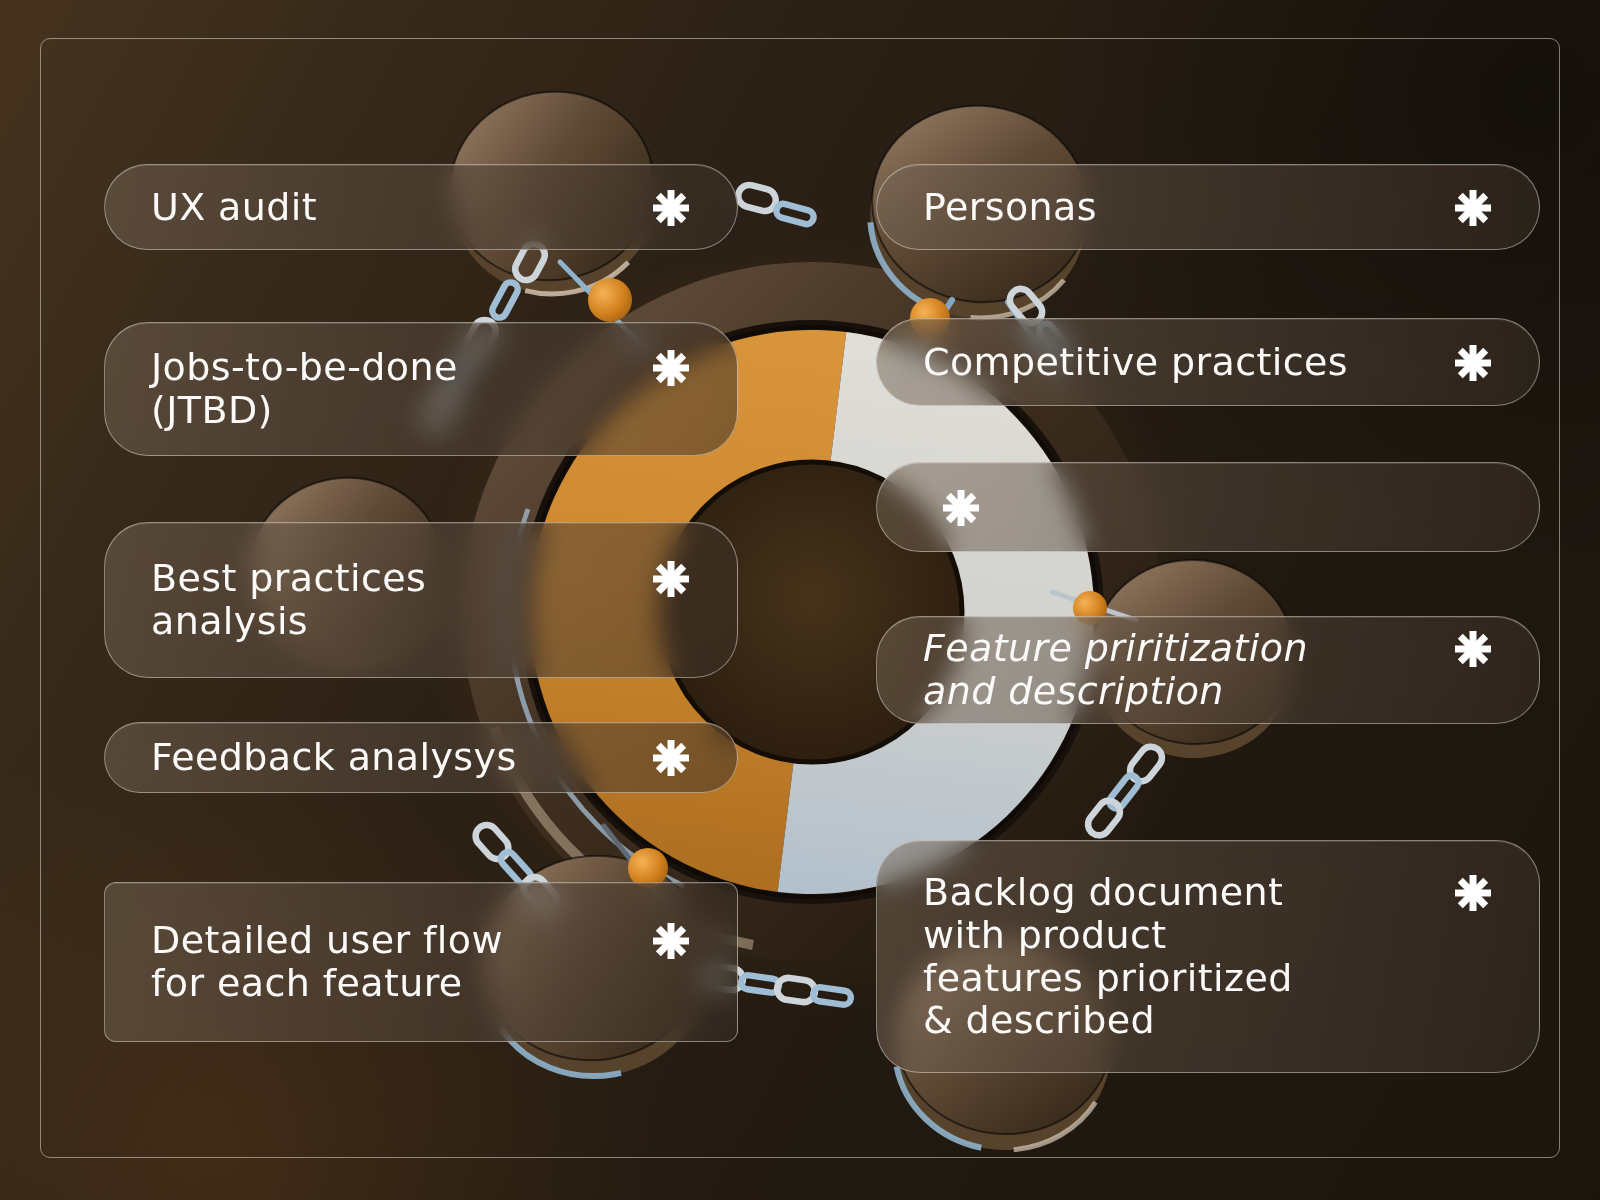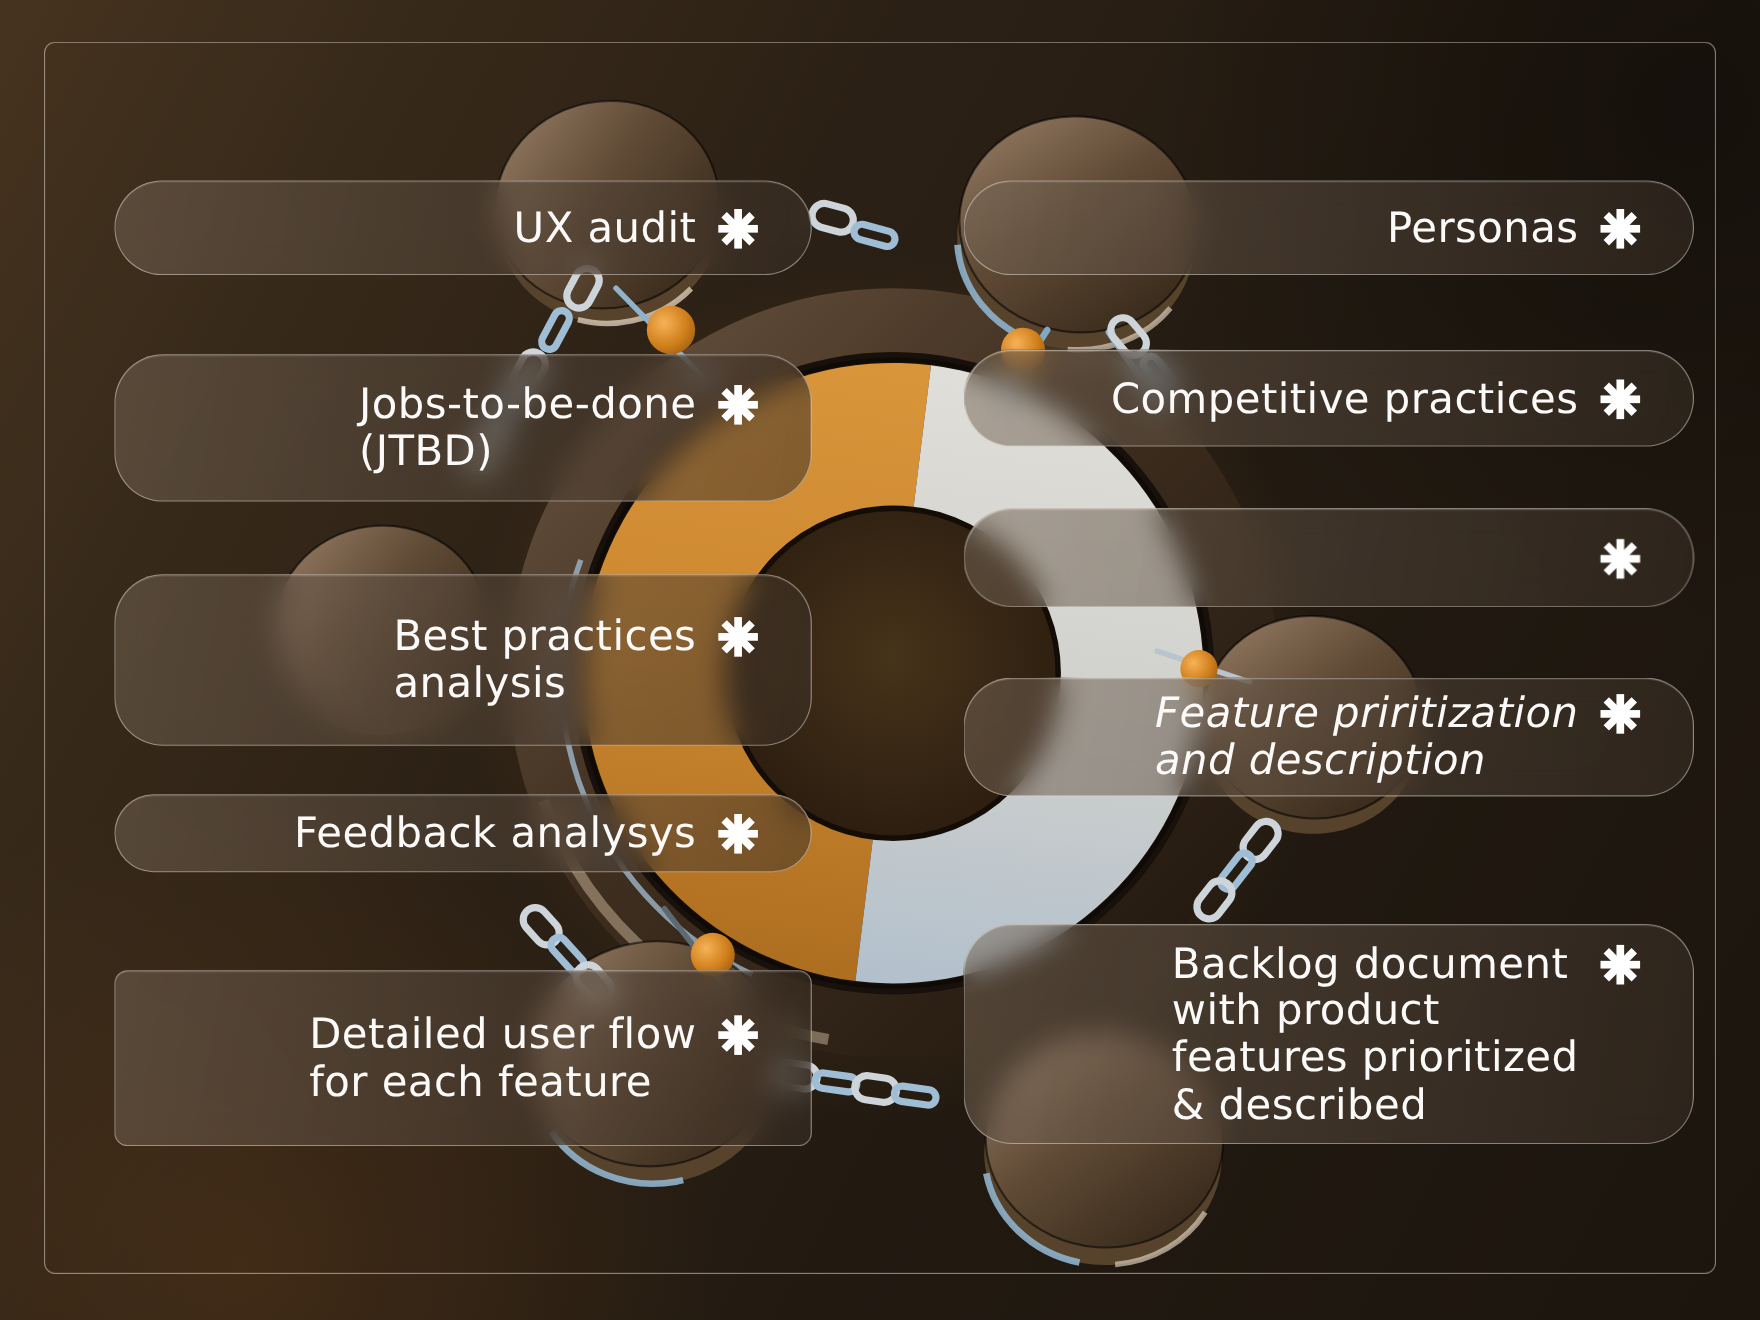--- a/index.html
+++ b/index.html
@@ -22,40 +22,40 @@
     position:absolute;z-index:3;border-radius:44px;
     border:1px solid rgba(255,250,242,0.42);
     background:linear-gradient(100deg, rgba(150,132,112,0.30), rgba(52,42,33,0.34)),
                rgba(74,61,50,0.30);
     backdrop-filter: blur(13px);
     -webkit-backdrop-filter: blur(13px);
     box-shadow: inset 0 1px 0 rgba(255,255,255,0.12);
     display:flex;align-items:center;
     padding:0 46px;box-sizing:border-box;
   }
-  .card-row{width:100%;display:flex;justify-content:flex-end;align-items:flex-start;}
+  .card-row{width:100%;display:flex;justify-content:space-between;align-items:flex-start;}
   .card-label{
     color:#fbfaf8;font-size:38px;font-weight:500;line-height:1.12;
     letter-spacing:0.4px;white-space:pre-line;
   }
   .asterisk{flex:0 0 auto;margin-left:18px;margin-top:2px;}
   
   .c-l{left:104px;width:634px;}
   .c-l1{top:164px;height:86px;}
   .c-l2{top:322px;height:134px;}
   .c-l3{top:522px;height:156px;}
   .c-l4{top:722px;height:71px;}
   .c-l5{top:882px;height:160px;border-radius:12px;}
   
   .c-r{left:876px;width:664px;}
   .c-r1{top:164px;height:86px;}
   .c-r2{top:318px;height:88px;}
   .c-r3{top:462px;height:90px;}
   .c-r4{top:616px;height:108px;font-style:italic;}
-  .c-r5{top:840px;height:200px;}
+  .c-r5{top:840px;height:233px;}
 </style>
 </head>
 <body>
 
 <svg class="scene" viewBox="0 0 1600 1200" xmlns="http://www.w3.org/2000/svg" aria-hidden="true">
   <defs>
     <linearGradient id="rimGrad" x1="0" y1="0" x2="1" y2="1">
       <stop offset="0" stop-color="#6e5743"></stop>
       <stop offset="0.45" stop-color="#3e2e1f"></stop>
       <stop offset="1" stop-color="#1d140c"></stop>

